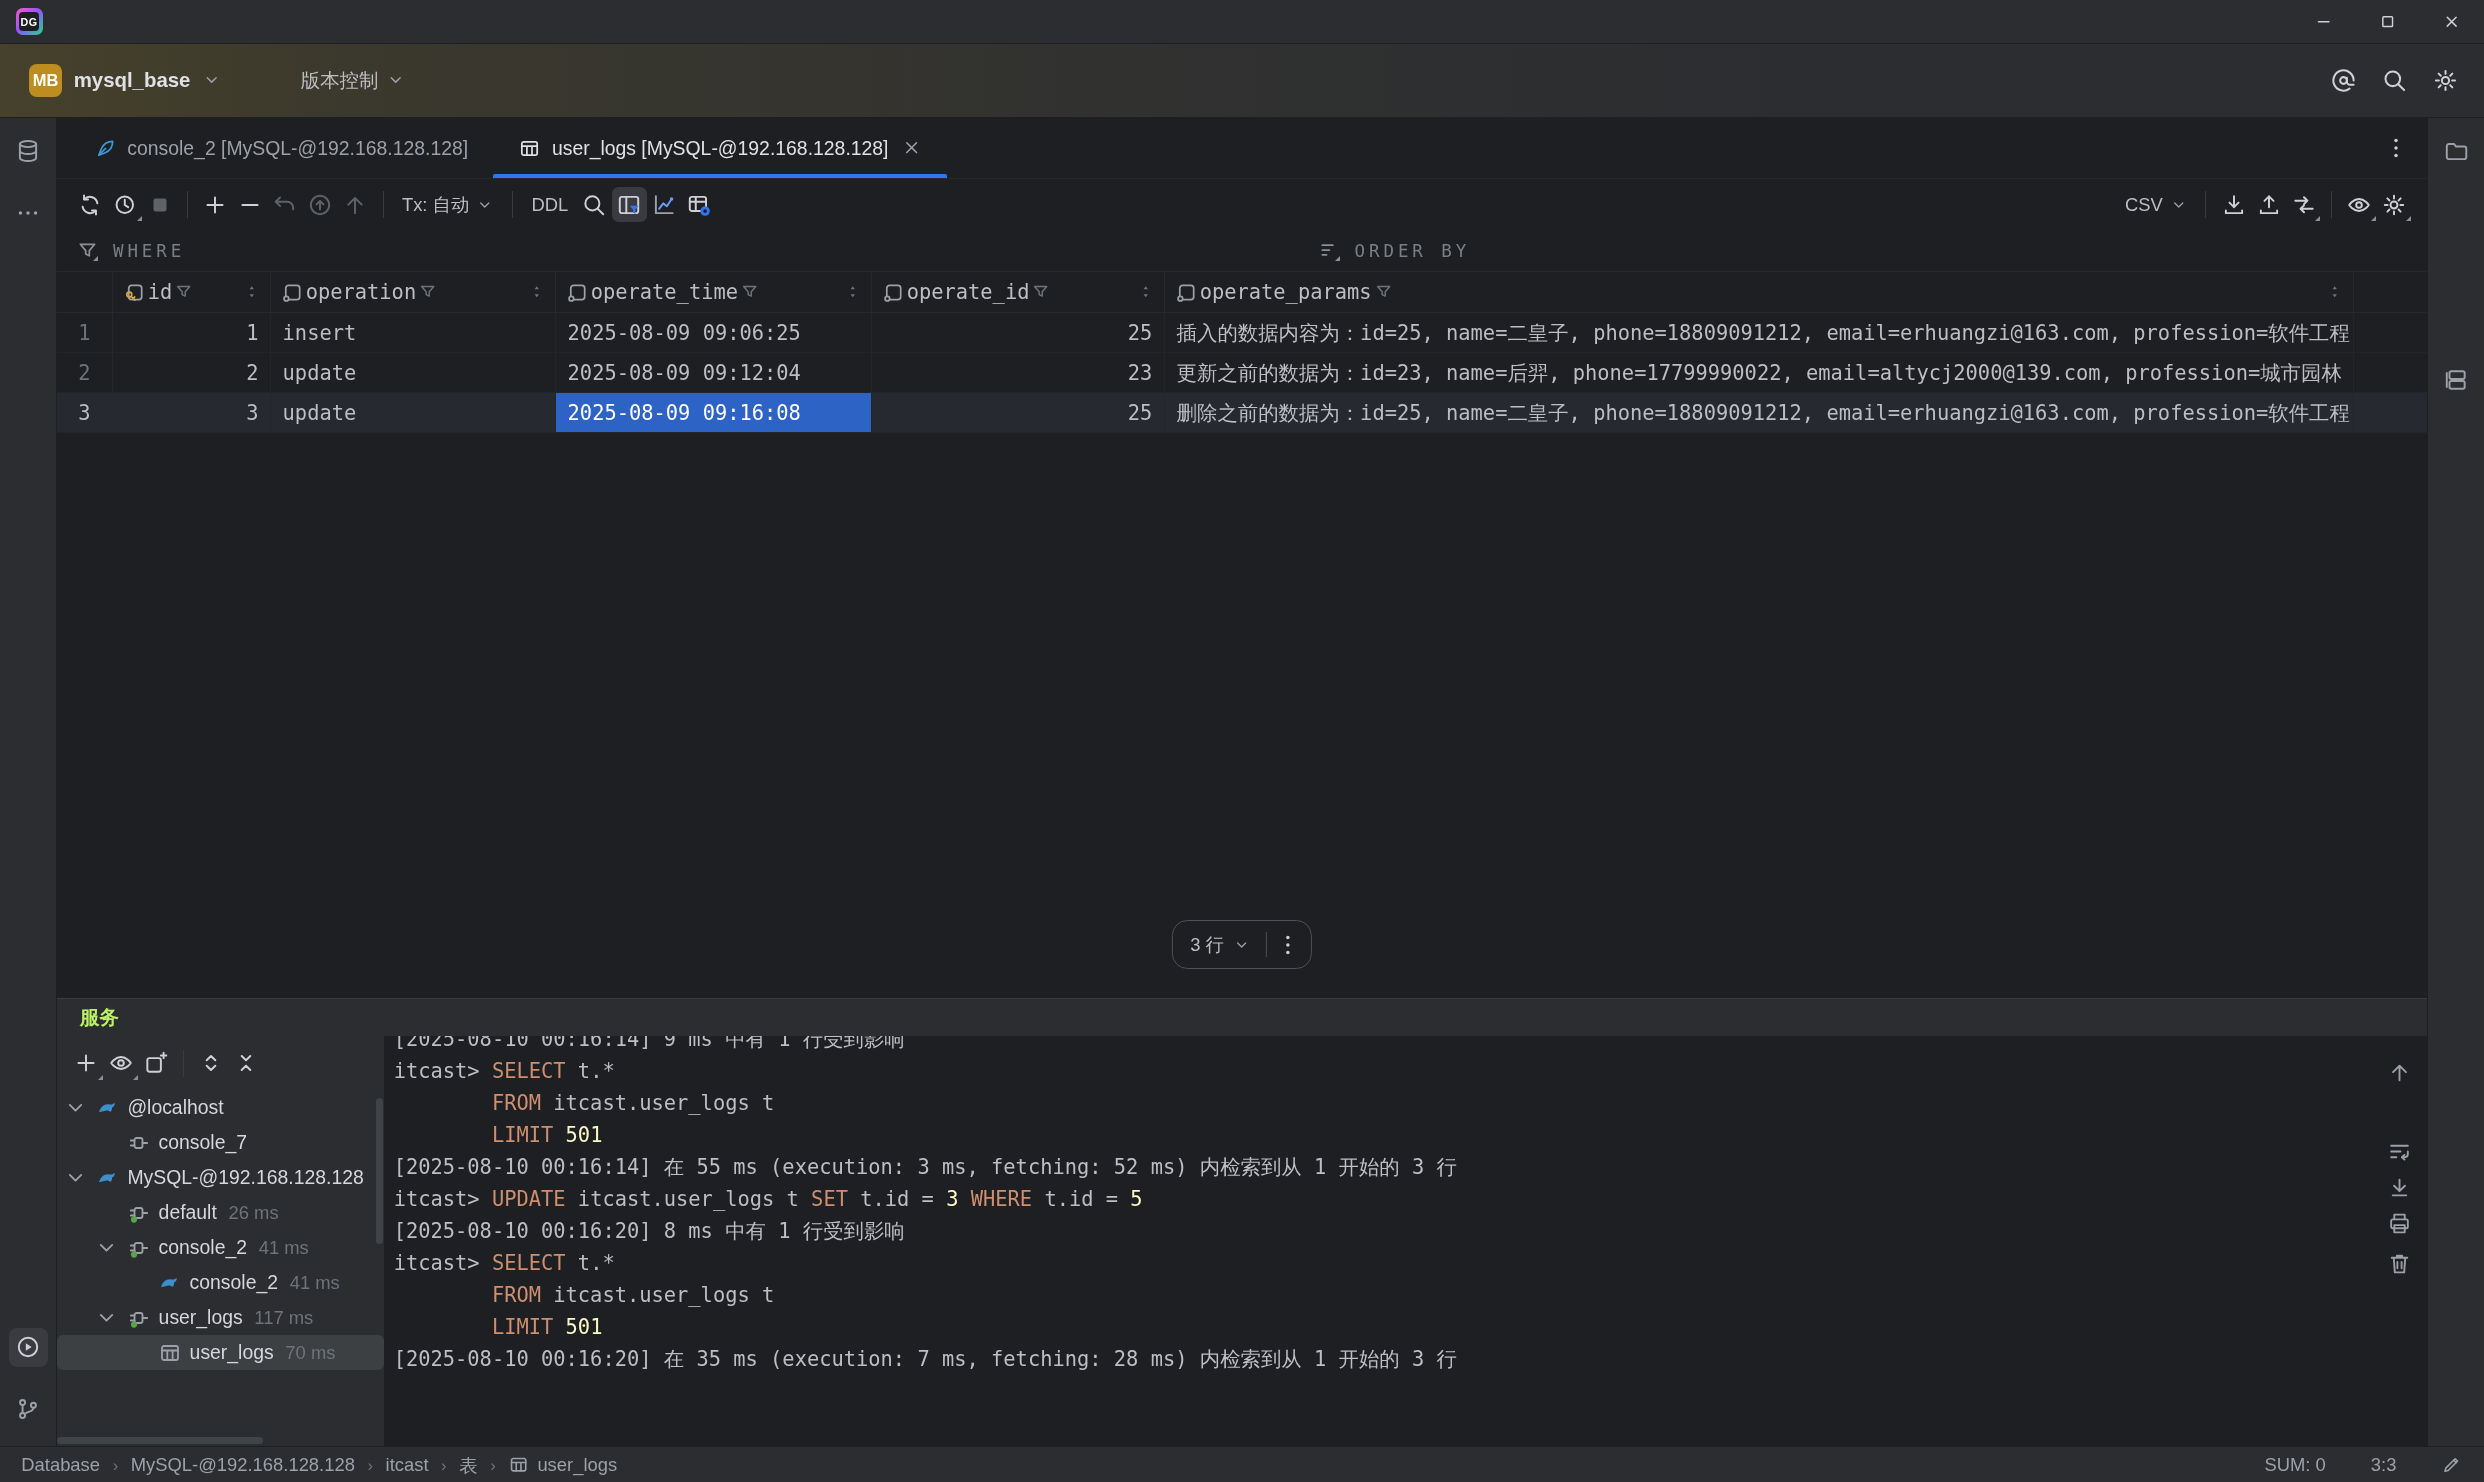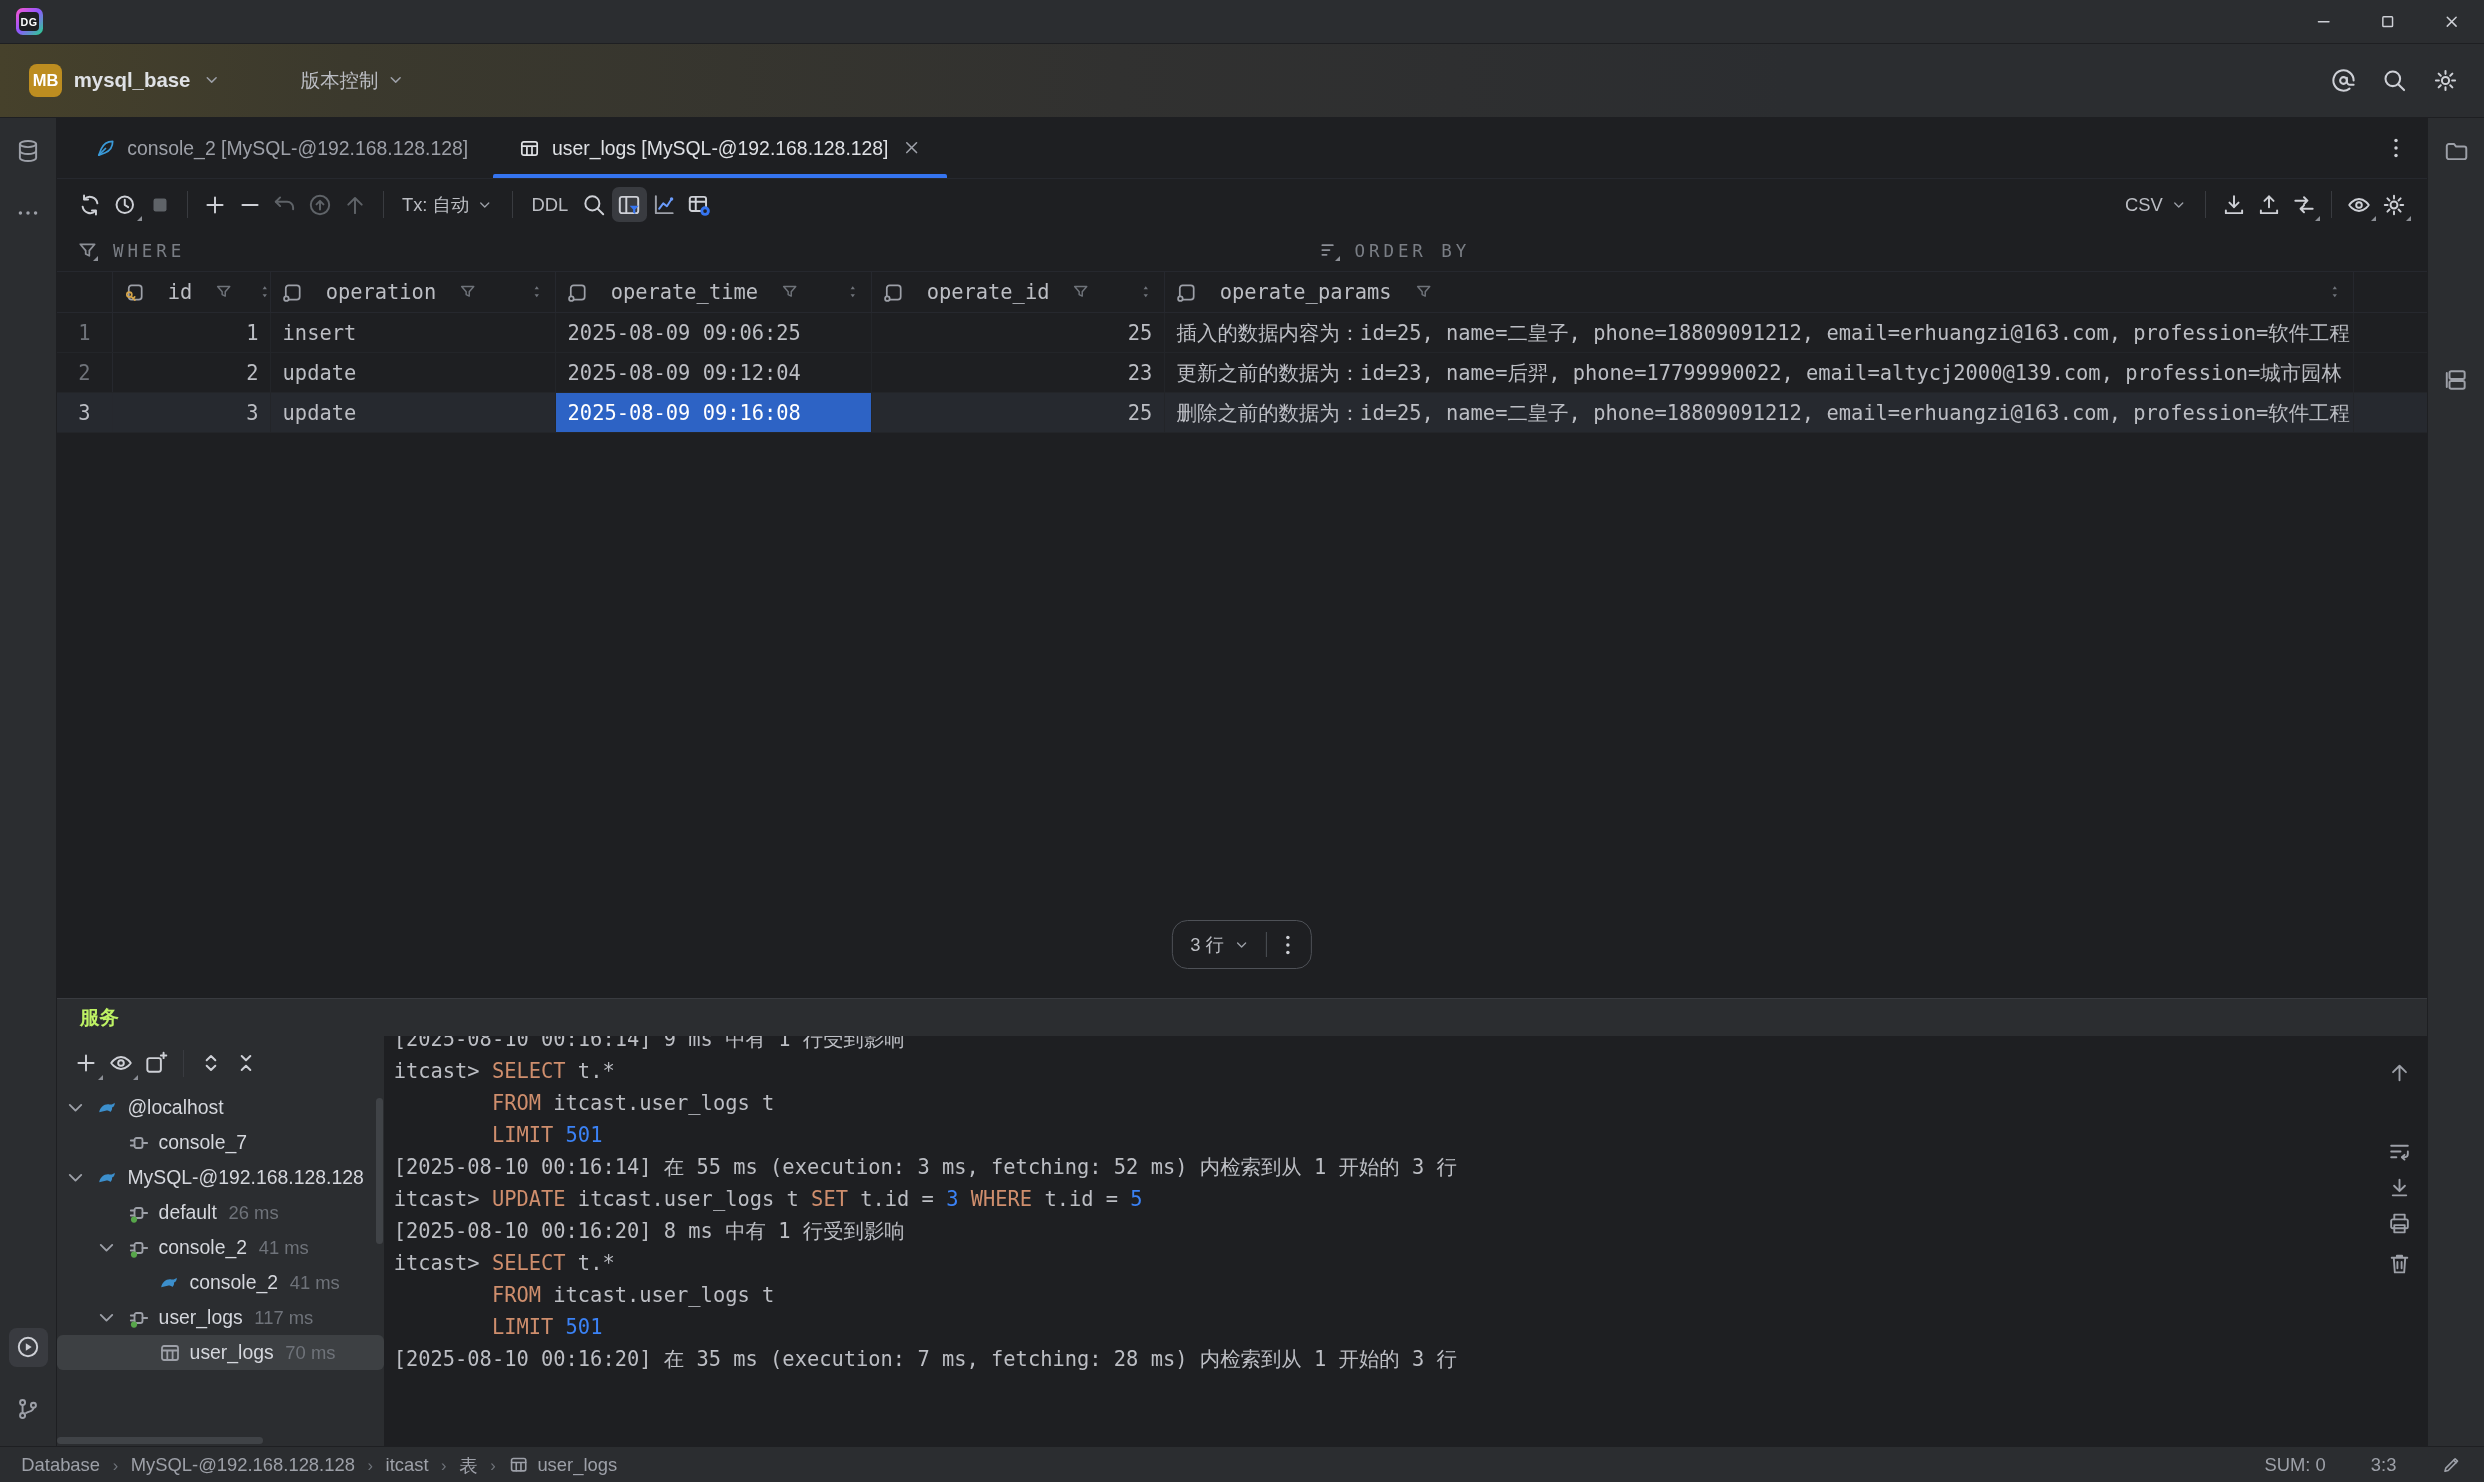--- a/index.html
+++ b/index.html
@@ -68,21 +68,21 @@
   .txt-btn{position:relative;display:flex;align-items:center;gap:6.8px;color:#BCBEC4;font-size:18.4px;padding:0 8.7px;flex:none;white-space:nowrap}
   .gt-right{margin-left:auto;display:flex;align-items:center}
 
   .filter-bar{height:41px;display:flex;align-items:center;border-bottom:1px solid #26282E;flex:none;color:#7A7E85}
   .fgroup{display:flex;align-items:center;gap:13.6px;font-size:17.5px;letter-spacing:3.9px;font-family:"DejaVu Sans Mono",monospace}
   .filter-left{width:1261px;padding-left:19.4px;box-sizing:border-box}
   .filter-right{flex:1}
   .f-ic{position:relative;width:23px;height:23px;color:#8C8F96}
 
   .grid-header{height:40px;display:flex;border-bottom:1px solid #26282E;font-family:"DejaVu Sans Mono",monospace;font-size:20.4px;color:#BCBEC4;flex:none}
-  .gcell{display:flex;align-items:center;border-right:1px solid #26282E;padding:0 9.7px;gap:22px;flex:none;box-sizing:border-box;overflow:hidden}
+  .gcell{display:flex;align-items:center;border-right:1px solid #26282E;padding:0 9.7px;gap:2px;flex:none;box-sizing:border-box;overflow:hidden}
   .gutterh{width:56px}
   .hfill{flex:1;border-right:none}
   .colic{width:23px;height:23px;color:#9DA0A8}
   .funnel{width:19.4px;height:19.4px;color:#6F737A}
   .sort{margin-left:auto;width:17.5px;height:17.5px;color:#6F737A}
 
   .grow{height:39px;display:flex;border-bottom:1px solid #232529;font-family:"DejaVu Sans Mono",monospace;font-size:20.4px;color:#BCBEC4;flex:none}
   .grow .cell{display:flex;align-items:center;padding:0 11.6px;flex:none;overflow:hidden;white-space:nowrap;box-sizing:border-box;border-right:1px solid #232529}
   .grow .gutter{width:56px;justify-content:center;color:#6F737A;border-right:1px solid #26282E;padding:0}
   .cell.num{justify-content:flex-end}
@@ -111,21 +111,21 @@
   .tree-row.selected{background:#3D4043;border-radius:5.8px}
   .tchev{width:25px;height:25px;color:#9DA0A8;flex:none}
   .tspace{width:25px;flex:none}
   .tic{width:24px;height:24px;flex:none;color:#9DA0A8}
   .ttime{color:#6F737A;font-size:18.4px;margin-left:3.9px}
   .vthumb{position:absolute;right:1px;top:62px;width:6.8px;height:146px;background:#4E5157;border-radius:3.9px;opacity:.6}
   .hthumb{position:absolute;left:0;bottom:1.9px;height:6.8px;width:206px;background:#4E5157;border-radius:3.9px;opacity:.6}
   .svc-console{flex:1;background:#1E1F22;border-left:1px solid #1E1F22;position:relative;overflow:hidden}
   .console-pre{margin:-12.6px 0 0;padding-left:8.7px;font-family:"DejaVu Sans Mono",monospace;font-size:20.4px;line-height:32px;color:#BCBEC4}
   .console-line{white-space:pre}
-  .c-kw{color:#CF8E6D}.c-num{color:#3b82f6}.c-plain{color:#BCBEC4}
+  .c-kw{color:#CF8E6D}.c-num{color:#fef9c3}.c-plain{color:#BCBEC4}
   .console-tools{position:absolute;right:11.6px;top:0;bottom:0;width:33px}
   .ct-btn{position:absolute;right:0;width:31px;height:31px;color:#9DA0A8}
   .ct-btn svg{width:25px;height:25px;margin:2.9px}
 
   
   .status-bar{position:absolute;left:0;right:0;bottom:0;height:37px;background:#2B2D30;border-top:1px solid #1E1F22;
               display:flex;align-items:center;padding:0 21.3px;font-size:18.4px;color:#9DA0A8;z-index:7;box-sizing:border-box}
   .breadcrumbs{display:flex;align-items:center;gap:12.6px}
   .crumb{display:flex;align-items:center;gap:7.8px;white-space:nowrap}
   .crumb-sep{color:#6F737A;font-size:16.5px}

